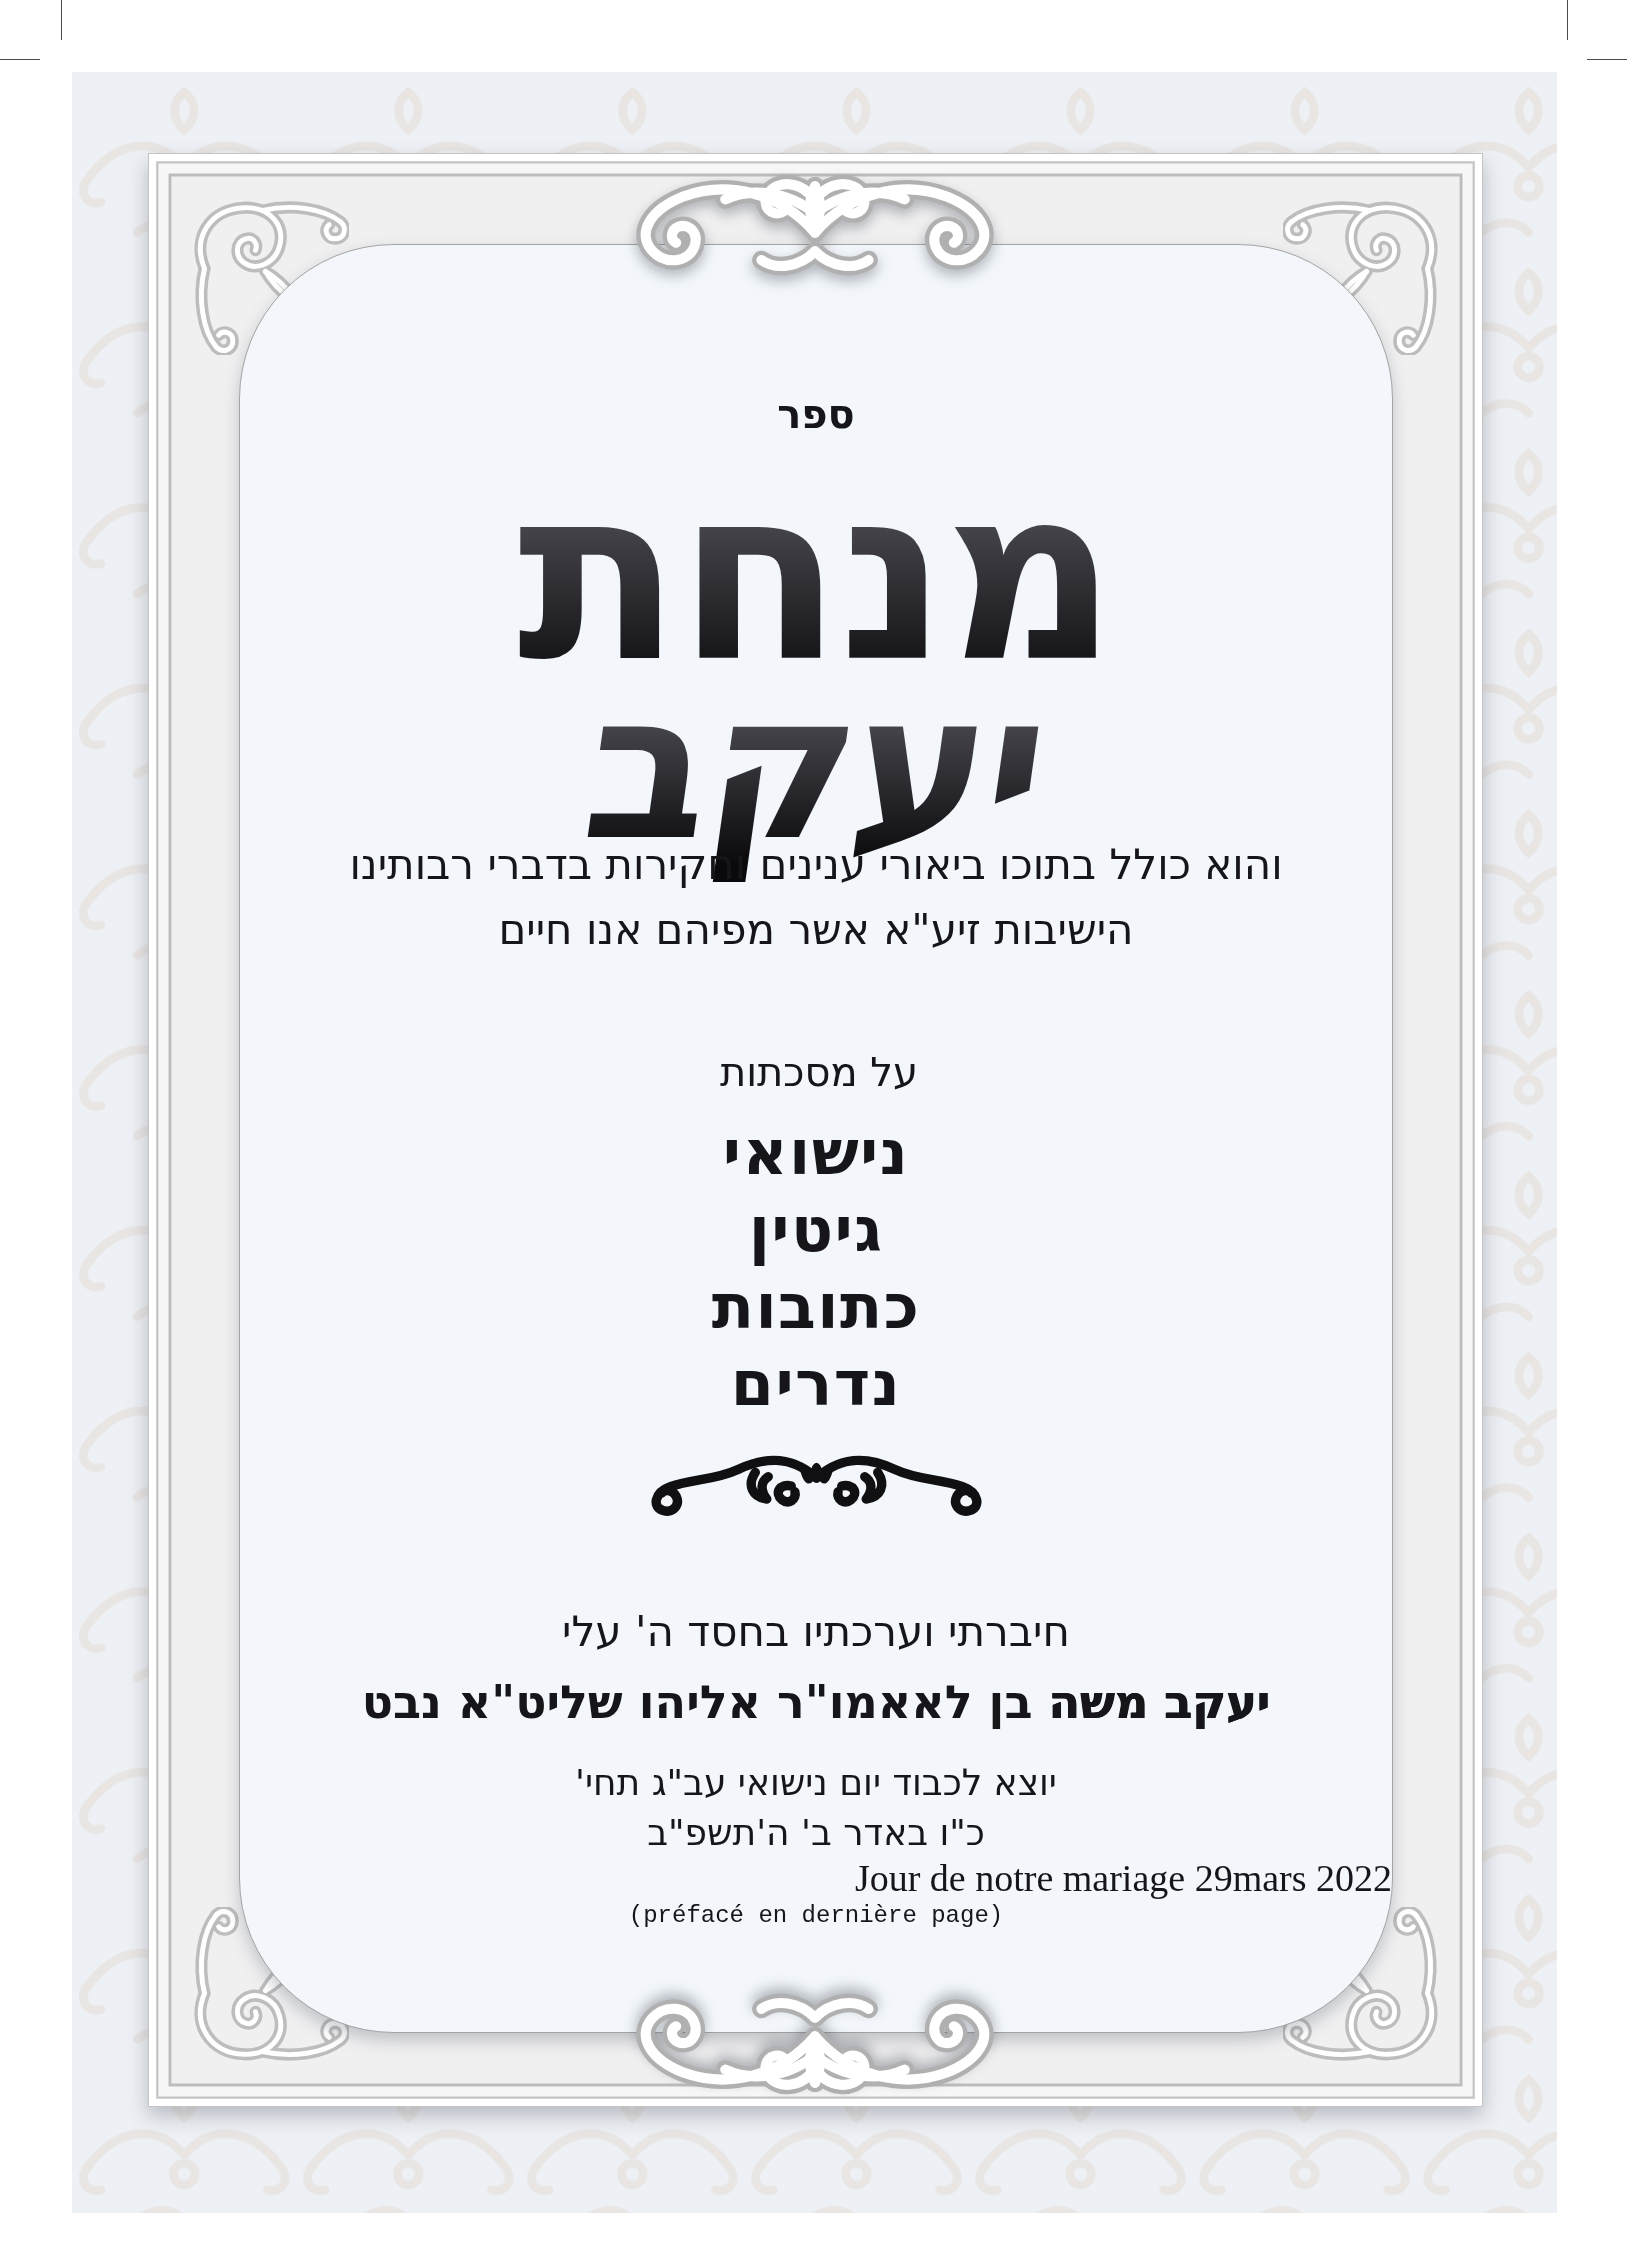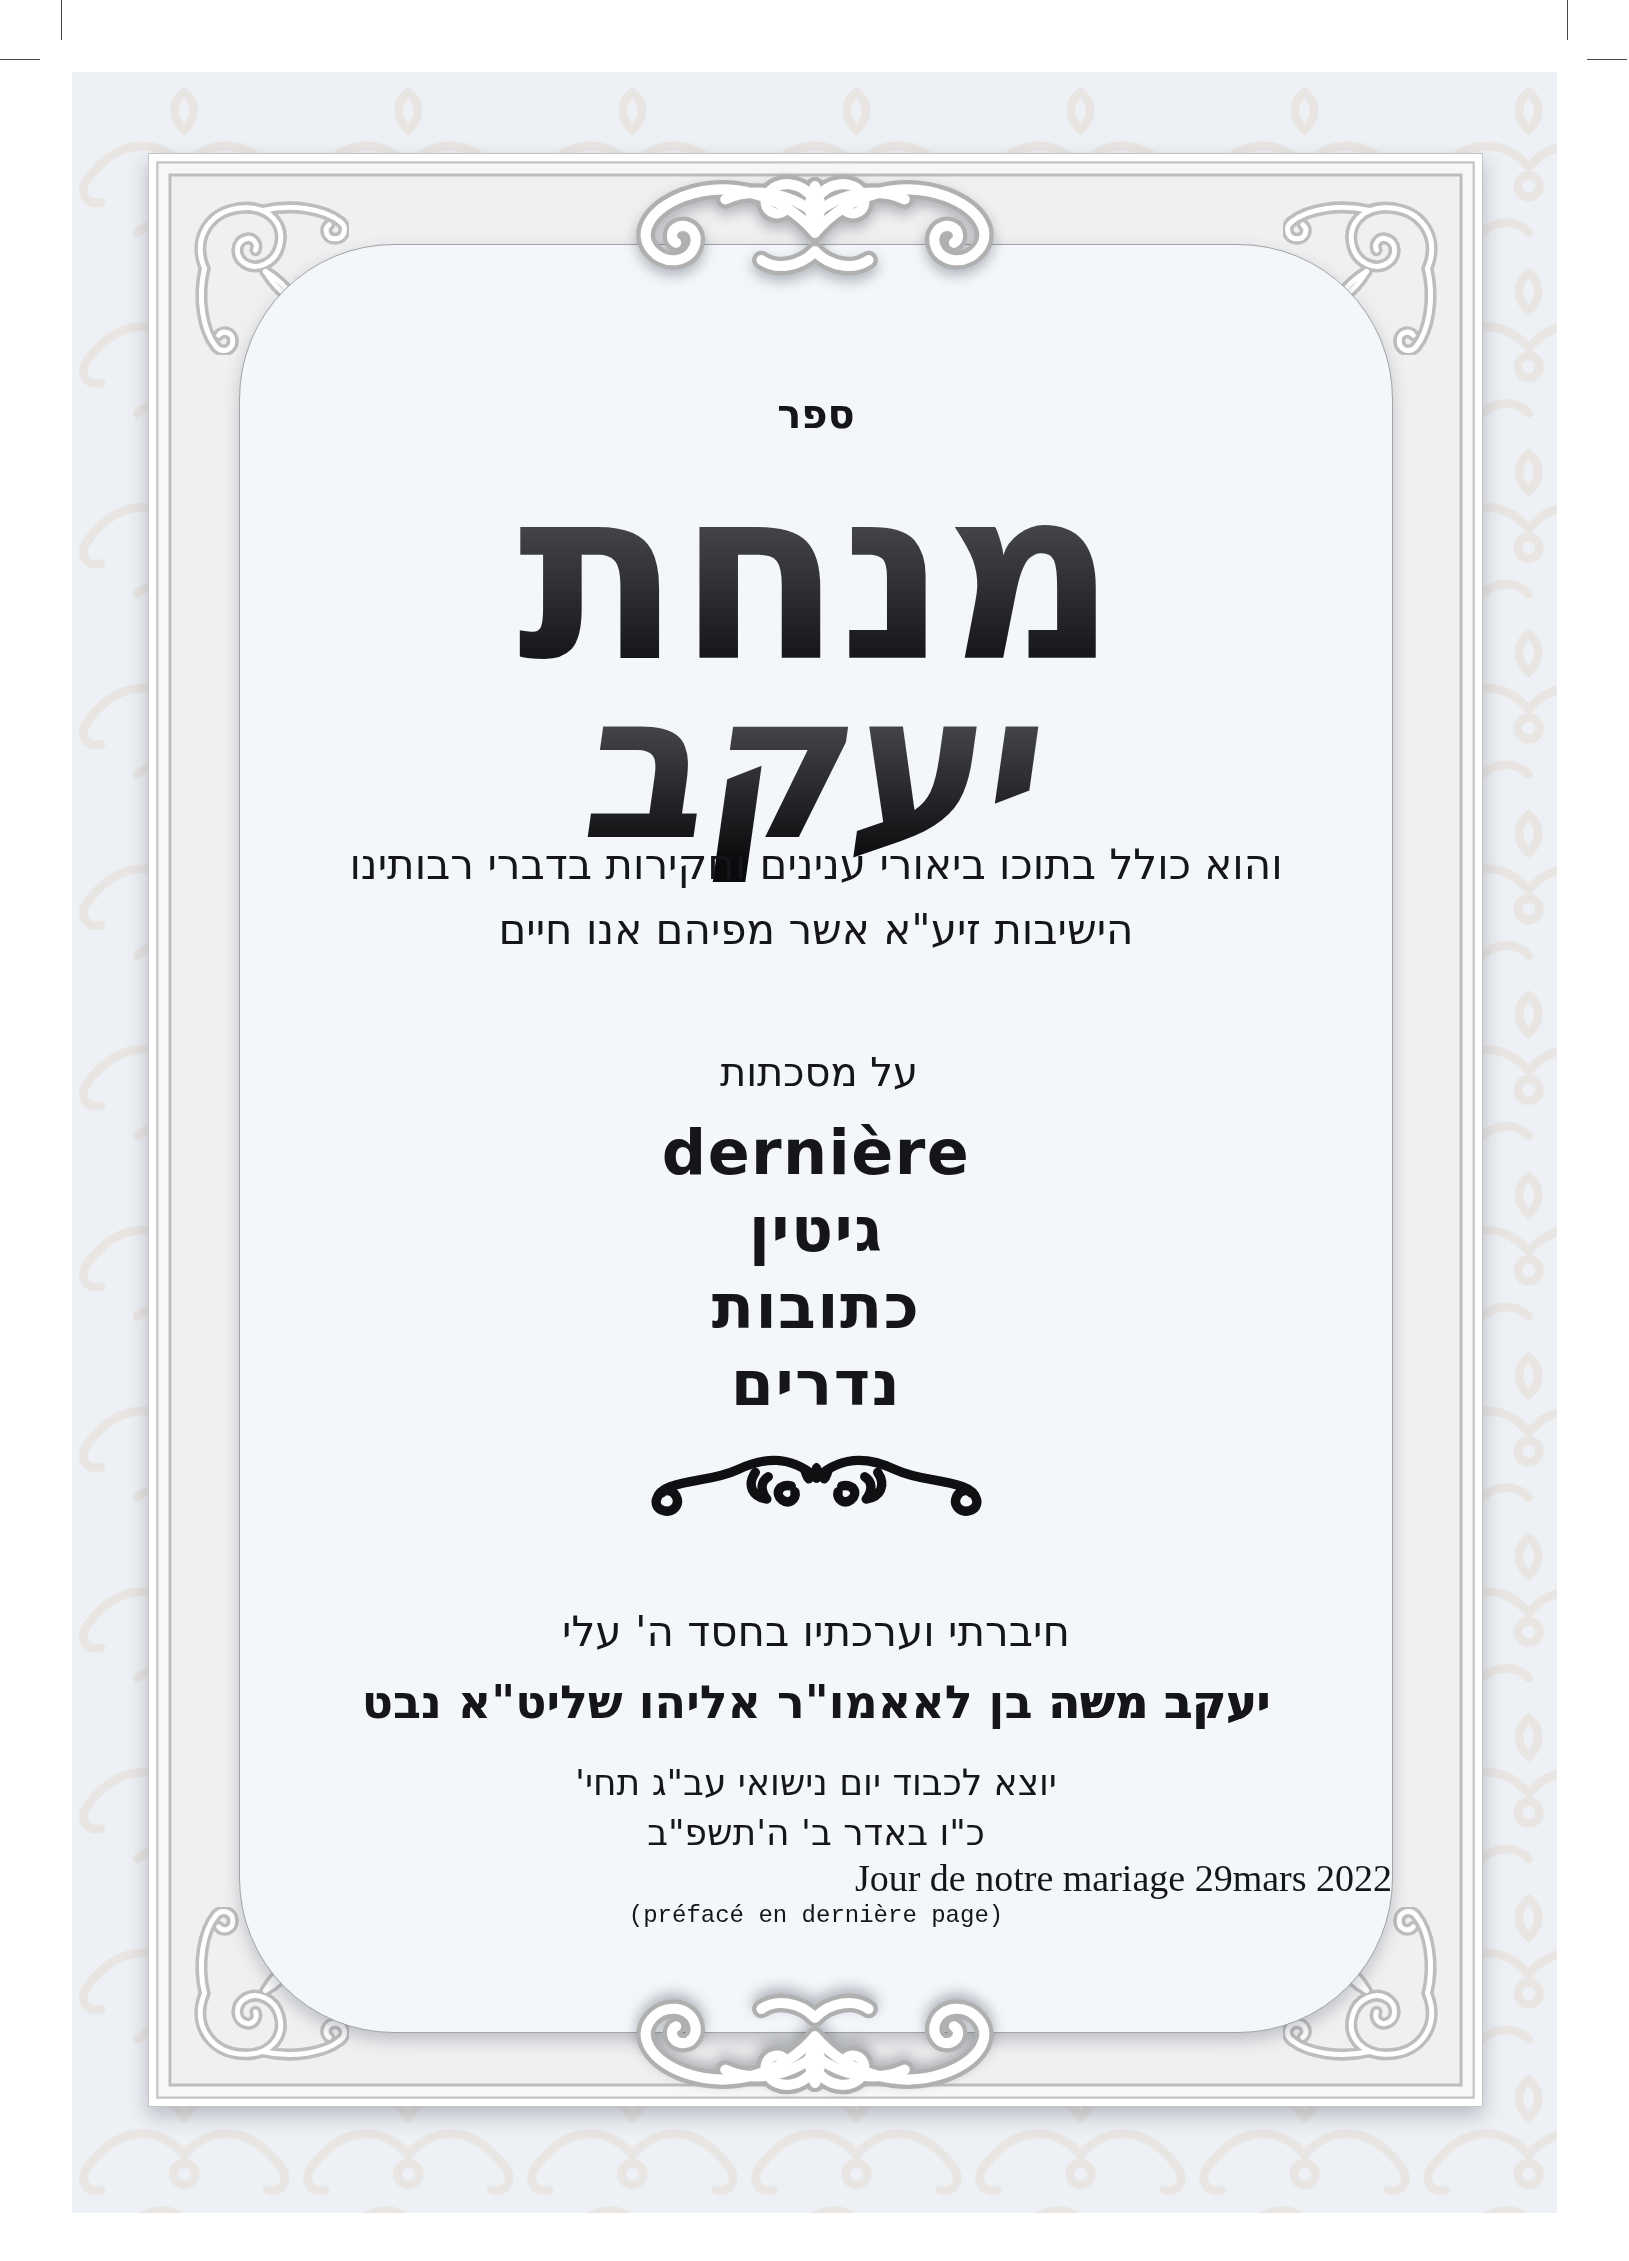--- a/index.html
+++ b/index.html
@@ -151,21 +151,21 @@
     <div class="tx heb big-title t2">יעקב</div>
 
     <div class="tx heb desc">
       <div>והוא כולל בתוכו ביאורי ענינים וחקירות בדברי רבותינו</div>
       <div>הישיבות זיע"א אשר מפיהם אנו חיים</div>
     </div>
 
     <div class="tx heb tr-head">על מסכתות</div>
 
     <div class="tx heb tractates">
-      <div>dernière</div>
+      <div>נישואי</div>
       <div>גיטין</div>
       <div>כתובות</div>
       <div>נדרים</div>
     </div>
 
     <div class="divider">
       <svg viewBox="0 0 530 100">
         <use href="#divP" class="dv"></use>
         <use href="#divP" transform="translate(530,0) scale(-1,1)" class="dv"></use>
         <path class="dv2" d="M247,36 q7,24 13,4 q3,-11 5,-11 q2,0 5,11 q6,20 13,-4"></path>

